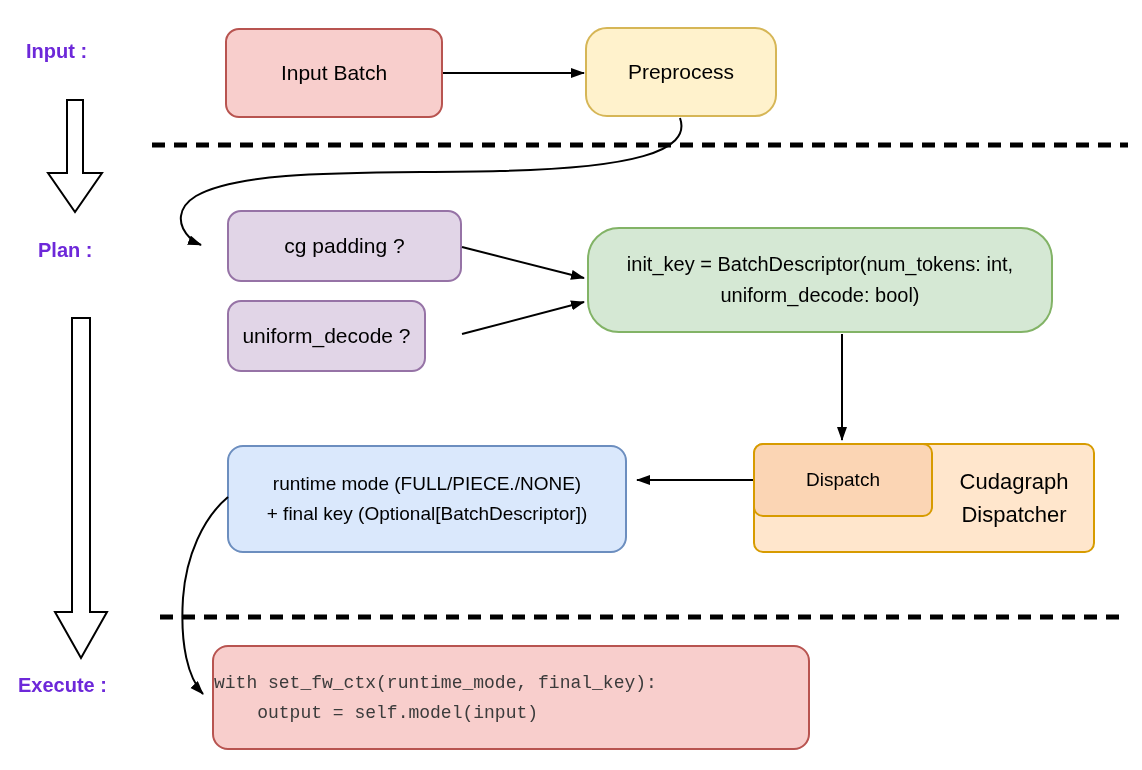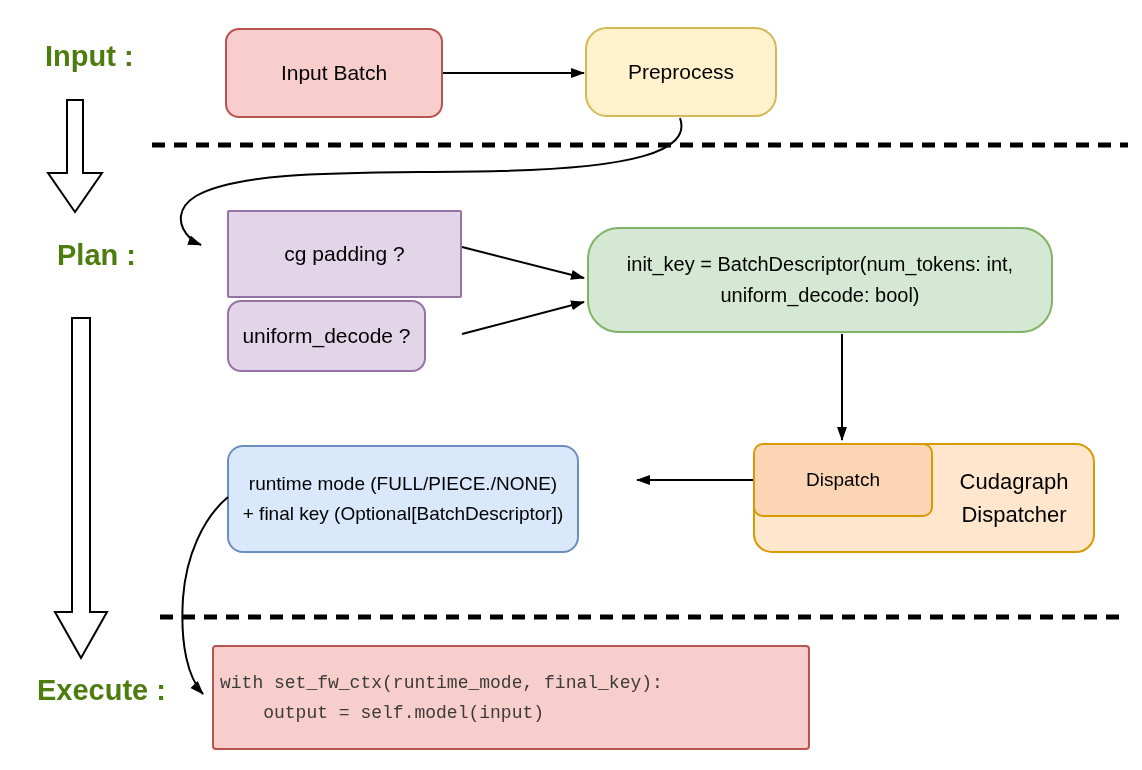--- a/index.html
+++ b/index.html
@@ -6,61 +6,60 @@
   .canvas{
     position:relative;
     width:1142px;height:770px;
     background:#ffffff;
     font-family:"Liberation Sans", sans-serif;
     overflow:hidden;
   }
   .stage-label{
     position:absolute;
     font-weight:bold;
-    font-size:29px;
-    color:#4d7c0f;
+    font-size:20px;
+    color:#6d28d9;
     white-space:nowrap;
-    margin-left:19px;
   }
   .node{
     position:absolute;
     box-sizing:border-box;
     display:flex;
     flex-direction:column;
     justify-content:center;
     text-align:center;
     color:#000;
     border-style:solid;
     border-width:2px;
   }
   .node .ln{display:block;}
   .n-input-batch{left:225px;top:28px;width:218px;height:90px;border-radius:14px;
     background:#f8cecc;border-color:#b85450;font-size:21px;}
   .n-preprocess{left:585px;top:27px;width:192px;height:90px;border-radius:22px;
     background:#fff2cc;border-color:#d6b656;font-size:21px;}
-  .n-cg-padding{left:227px;top:210px;width:235px;height:88px;border-radius:2px;
+  .n-cg-padding{left:227px;top:210px;width:235px;height:72px;border-radius:14px;
     background:#e1d5e7;border-color:#9673a6;font-size:21px;}
   .n-uniform-decode{left:227px;top:300px;width:199px;height:72px;border-radius:14px;
     background:#e1d5e7;border-color:#9673a6;font-size:21px;}
   .n-init-key{left:587px;top:227px;width:466px;height:106px;border-radius:32px;
     background:#d5e8d4;border-color:#82b366;font-size:20px;line-height:31px;}
-  .n-dispatcher{left:753px;top:443px;width:342px;height:110px;border-radius:19px;
+  .n-dispatcher{left:753px;top:443px;width:342px;height:110px;border-radius:10px;
     background:#ffe6cc;border-color:#d79b00;font-size:22px;}
   .dispatcher-label{
     position:absolute;left:180px;top:0;width:158px;height:106px;
     display:flex;flex-direction:column;align-items:center;justify-content:center;
     line-height:33px;
   }
   .n-dispatch{left:753px;top:443px;width:180px;height:74px;border-radius:10px;
     background:#fbd5b4;border-color:#d79b00;font-size:19px;}
-  .n-runtime{left:227px;top:445px;width:352px;height:108px;border-radius:16px;
+  .n-runtime{left:227px;top:445px;width:400px;height:108px;border-radius:16px;
     background:#dae8fc;border-color:#6c8ebf;font-size:19px;line-height:30px;}
-  .n-execute-code{left:212px;top:645px;width:598px;height:105px;border-radius:4px;
+  .n-execute-code{left:212px;top:645px;width:598px;height:105px;border-radius:16px;
     background:#f8cecc;border-color:#b85450;
-    align-items:flex-start;text-align:left;padding-left:6px;
+    align-items:flex-start;text-align:left;
     font-family:"Liberation Mono","DejaVu Sans Mono",monospace;
     font-size:18px;line-height:30px;color:#3b3b3b;}
   .n-execute-code .ln{white-space:pre;}
   svg.overlay{
     position:absolute;left:0;top:0;width:1142px;height:770px;
     pointer-events:none;
   }
 </style>
 </head>
 <body>

